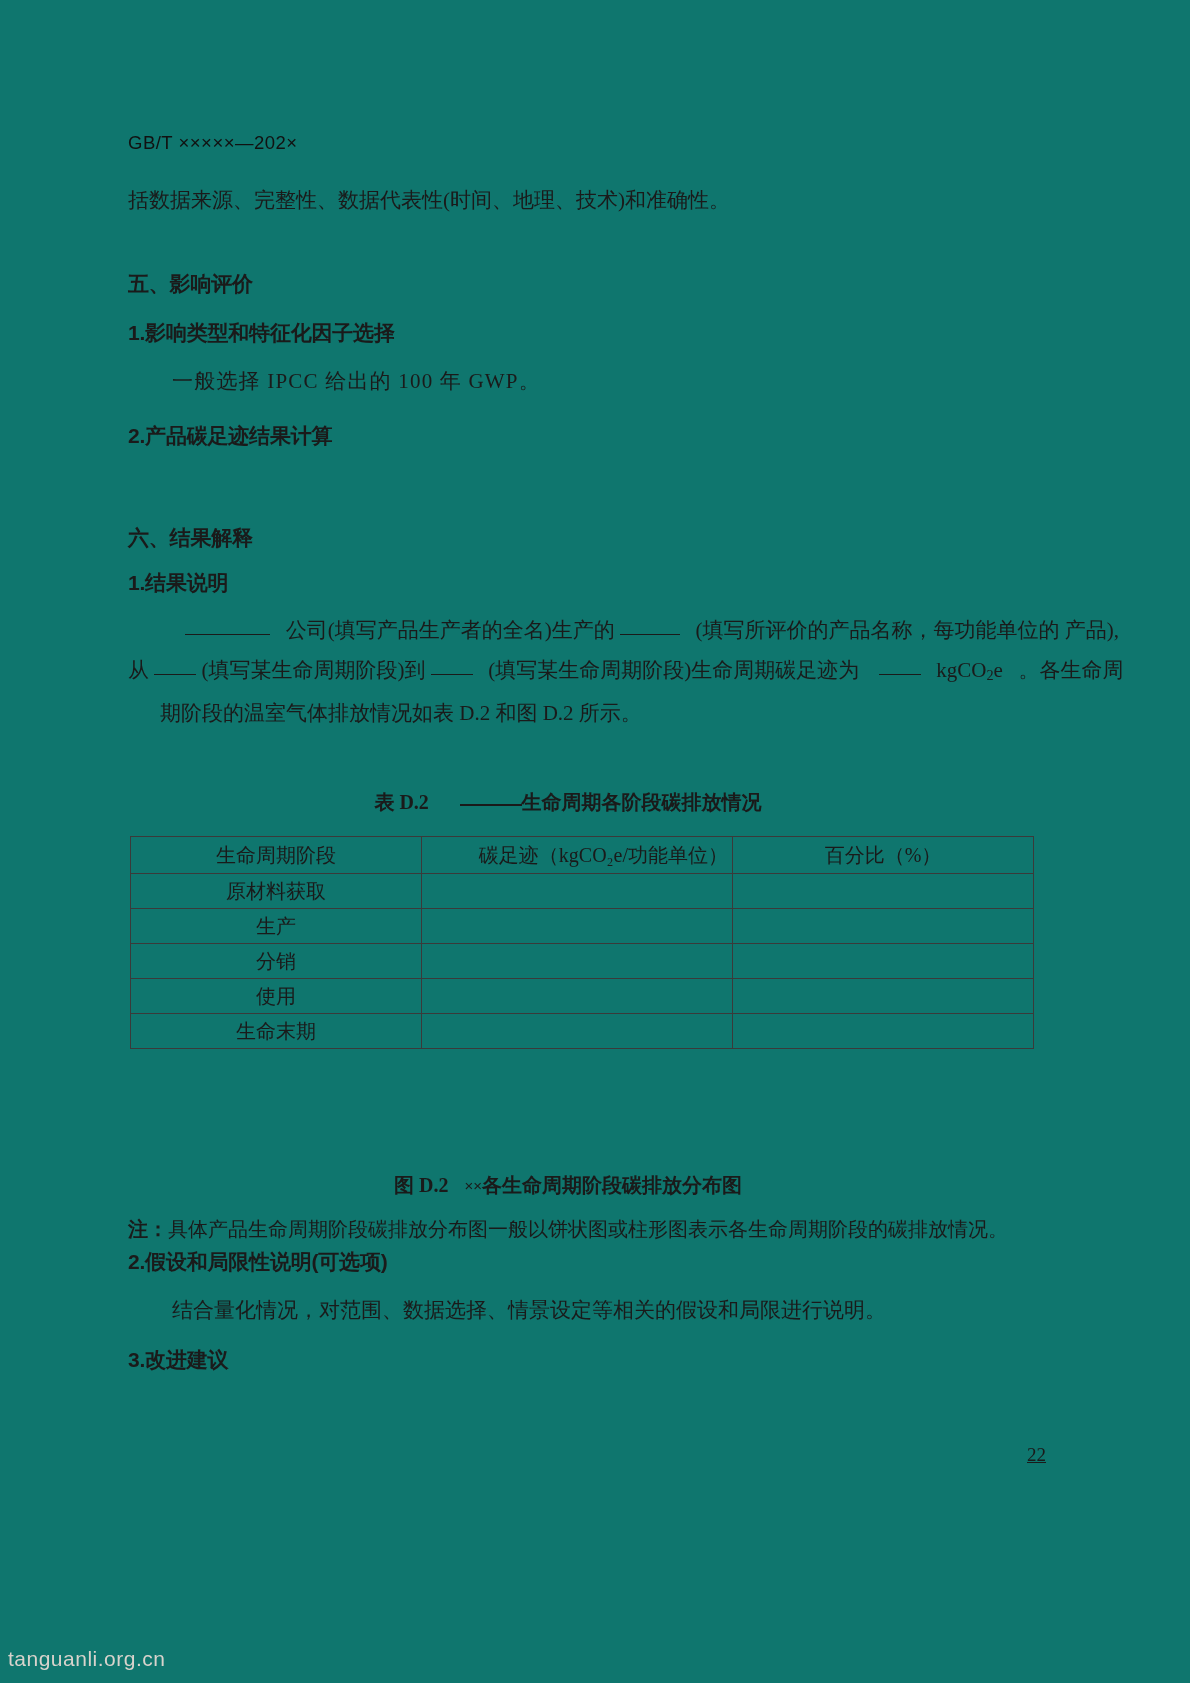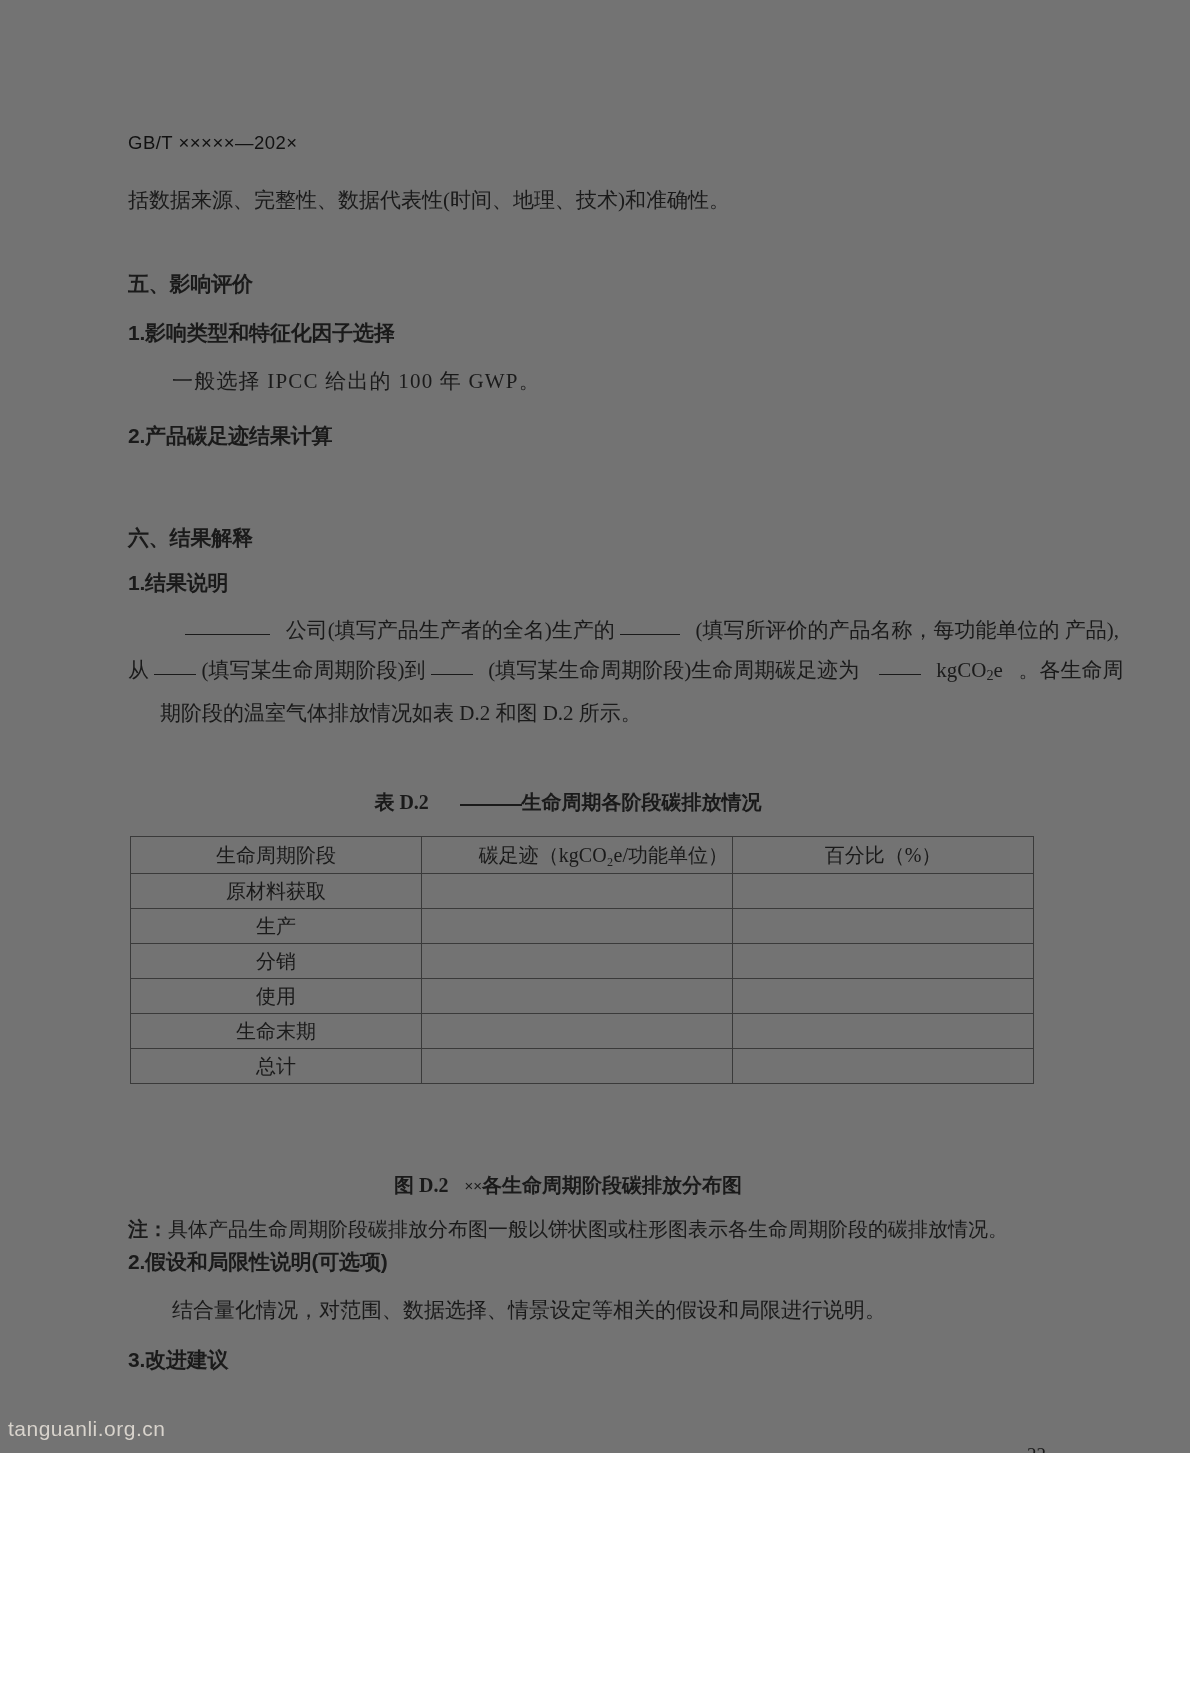--- a/index.html
+++ b/index.html
@@ -7,22 +7,22 @@
     padding: 0;
     background: #ffffff;
   }
   body {
     font-family: "Liberation Serif", "DejaVu Serif", serif;
     color: #1a1a1a;
   }
   .page {
     position: relative;
     width: 1190px;
-    height: 1453px;
-    background: #737373;
+    height: 1683px;
+    background: #0f766e;
     overflow: hidden;
     box-sizing: border-box;
   }
   .content {
     position: absolute;
     left: 128px;
     top: 0;
     width: 880px;
   }
 
@@ -258,25 +258,20 @@
         <tr>
           <td class="c1">使用</td>
           <td class="c2"></td>
           <td class="c3"></td>
         </tr>
         <tr>
           <td class="c1">生命末期</td>
           <td class="c2"></td>
           <td class="c3"></td>
         </tr>
-        <tr>
-          <td class="c1">总计</td>
-          <td class="c2"></td>
-          <td class="c3"></td>
-        </tr>
       </tbody>
     </table>
 
     <div style="position:absolute; top:1062px; left:0; width:880px; height:100px;"></div>
 
     <div class="fig-caption">
       <span class="cap-num">图 D.2</span>
       <span class="sp"></span>
       <span class="xx">××</span><span>各生命周期阶段碳排放分布图</span>
     </div>

